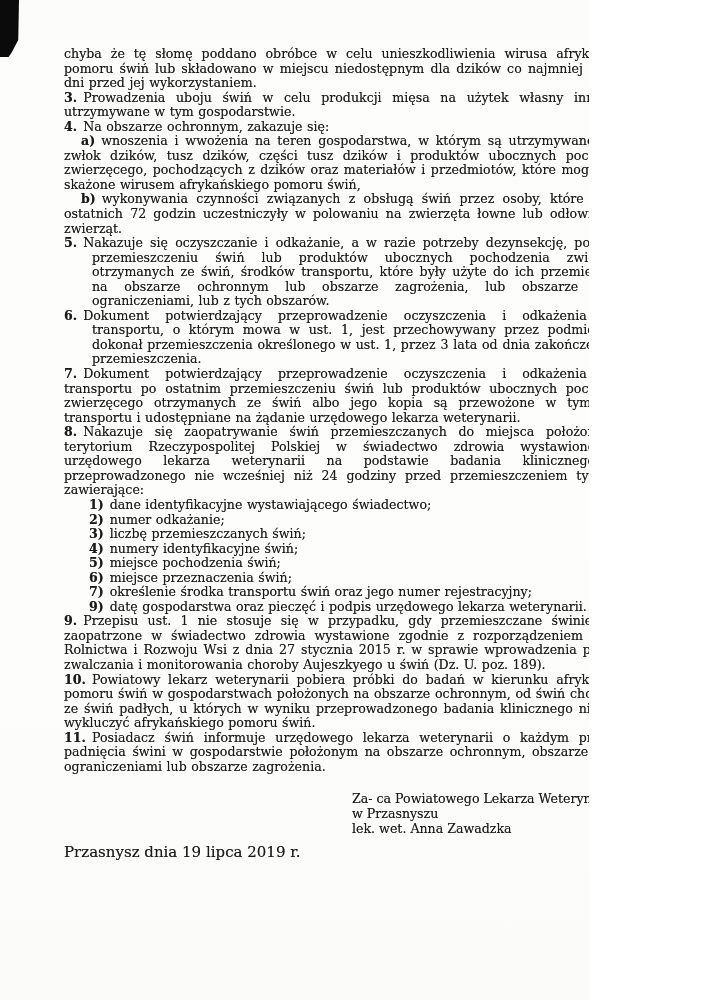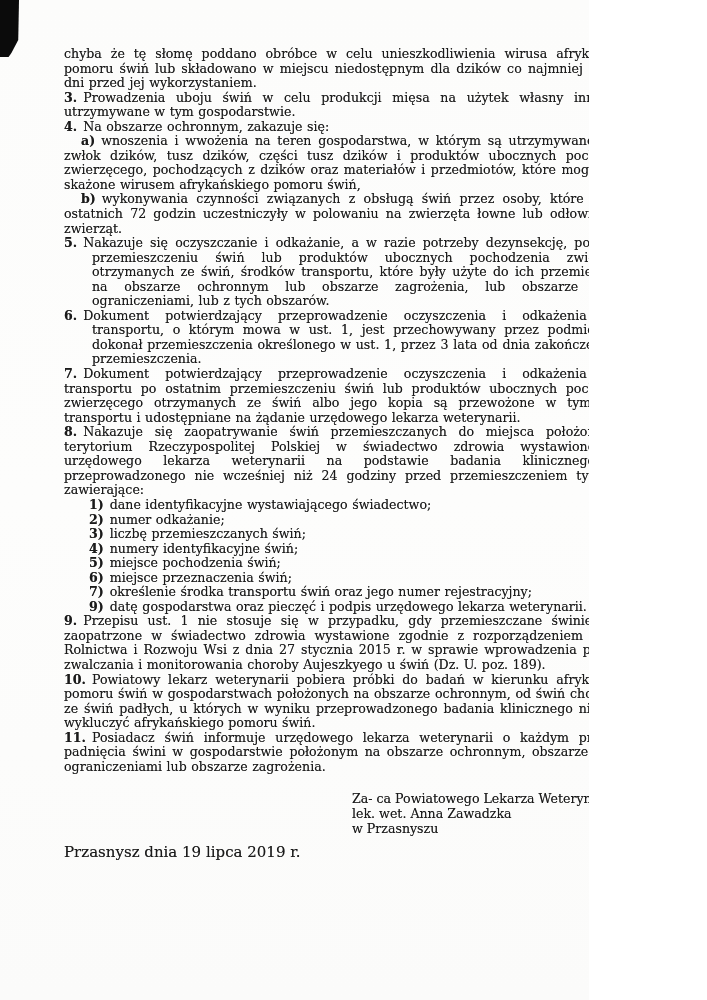--- a/index.html
+++ b/index.html
@@ -97,19 +97,19 @@
     <div class="blk"><span class="mk">9.</span><span>Przepisu ust. 1 nie stosuje się w przypadku, gdy przemieszczane świnie zostały zaopatrzone w świadectwo zdrowia wystawione zgodnie z rozporządzeniem Ministra Rolnictwa i Rozwoju Wsi z dnia 27 stycznia 2015 r. w sprawie wprowadzenia programu zwalczania i monitorowania choroby Aujeszkyego u świń (Dz. U. poz. 189).</span></div>
 
     <div class="blk"><span class="mk">10.</span><span>Powiatowy lekarz weterynarii pobiera próbki do badań w kierunku afrykańskiego pomoru świń w gospodarstwach położonych na obszarze ochronnym, od świń chorych lub ze świń padłych, u których w wyniku przeprowadzonego badania klinicznego nie można wykluczyć afrykańskiego pomoru świń.</span></div>
 
     <div class="blk"><span class="mk">11.</span><span>Posiadacz świń informuje urzędowego lekarza weterynarii o każdym przypadku padnięcia świni w gospodarstwie położonym na obszarze ochronnym, obszarze objętym ograniczeniami lub obszarze zagrożenia.</span></div>
 
   </div>
 
   <div class="signature">
     <div>Za- ca Powiatowego Lekarza Weterynarii</div>
+    <div>w Przasnyszu</div>
     <div>lek. wet. Anna Zawadzka</div>
-    <div>w Przasnyszu</div>
   </div>
 
   <div class="dateline">Przasnysz dnia 19 lipca 2019 r.</div>
 
 </div>
 
 </body></html>

